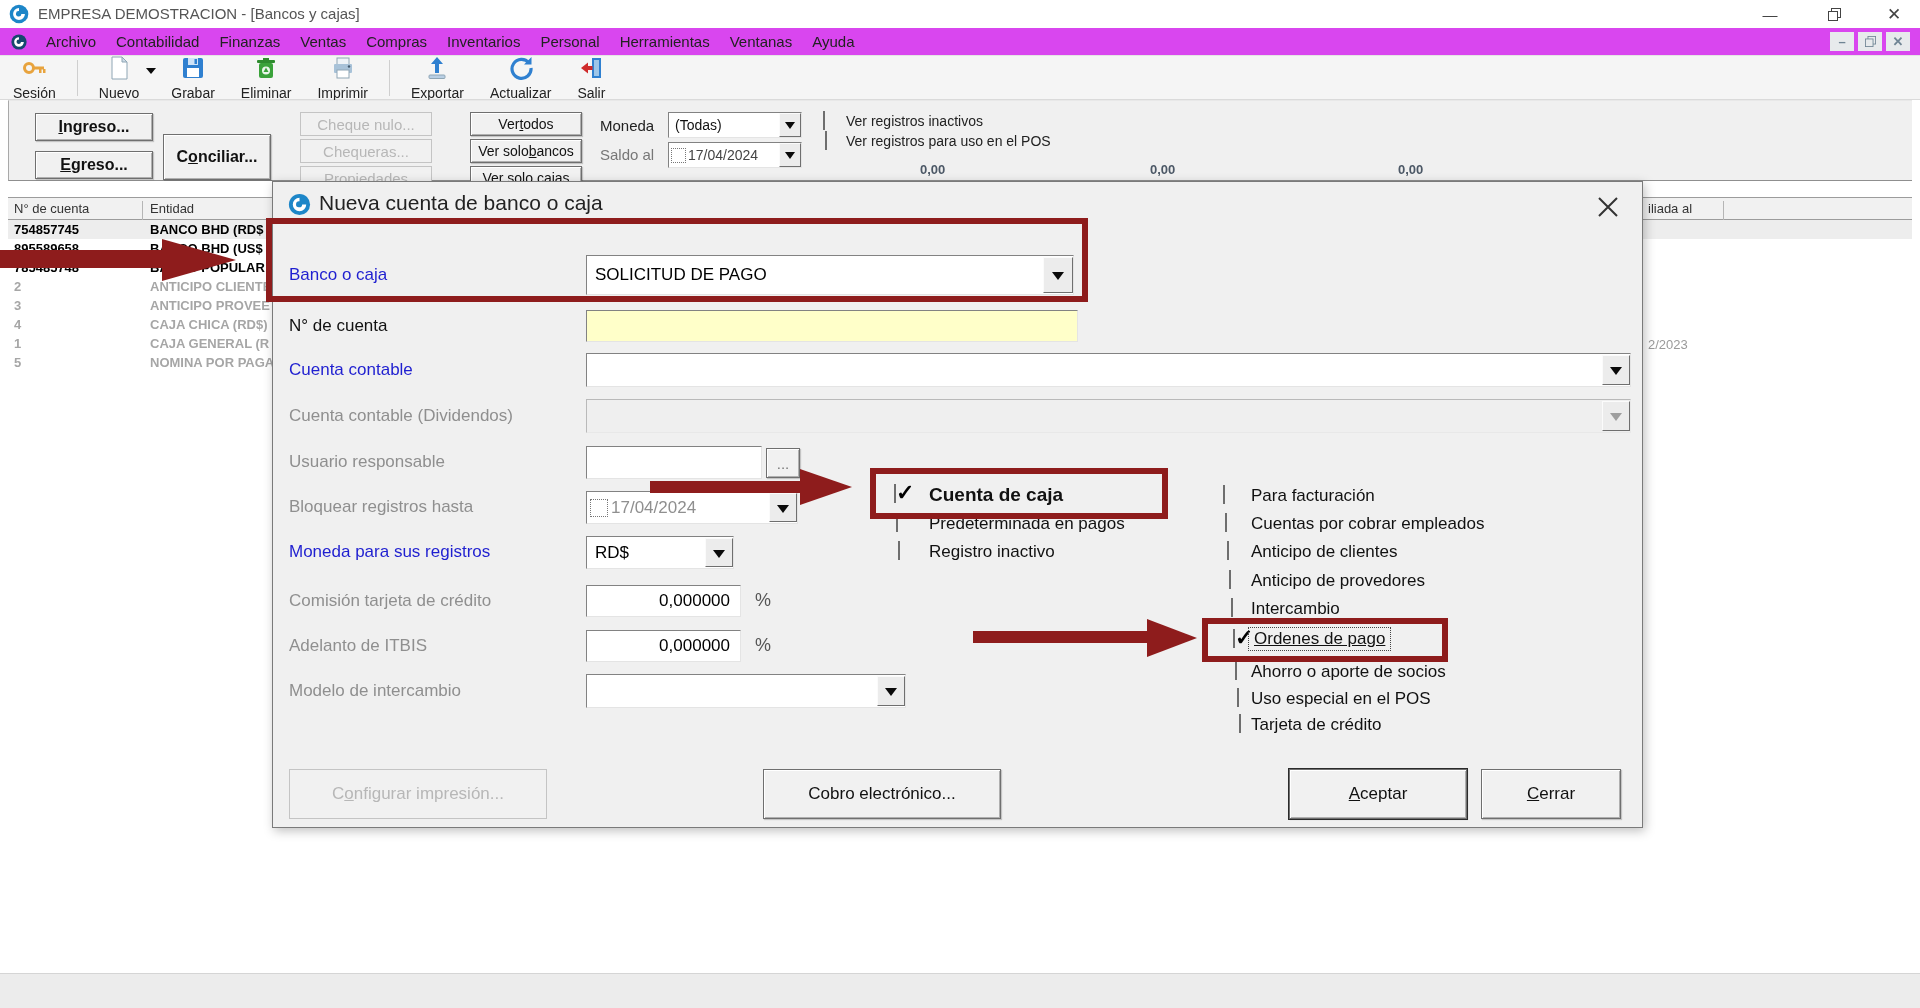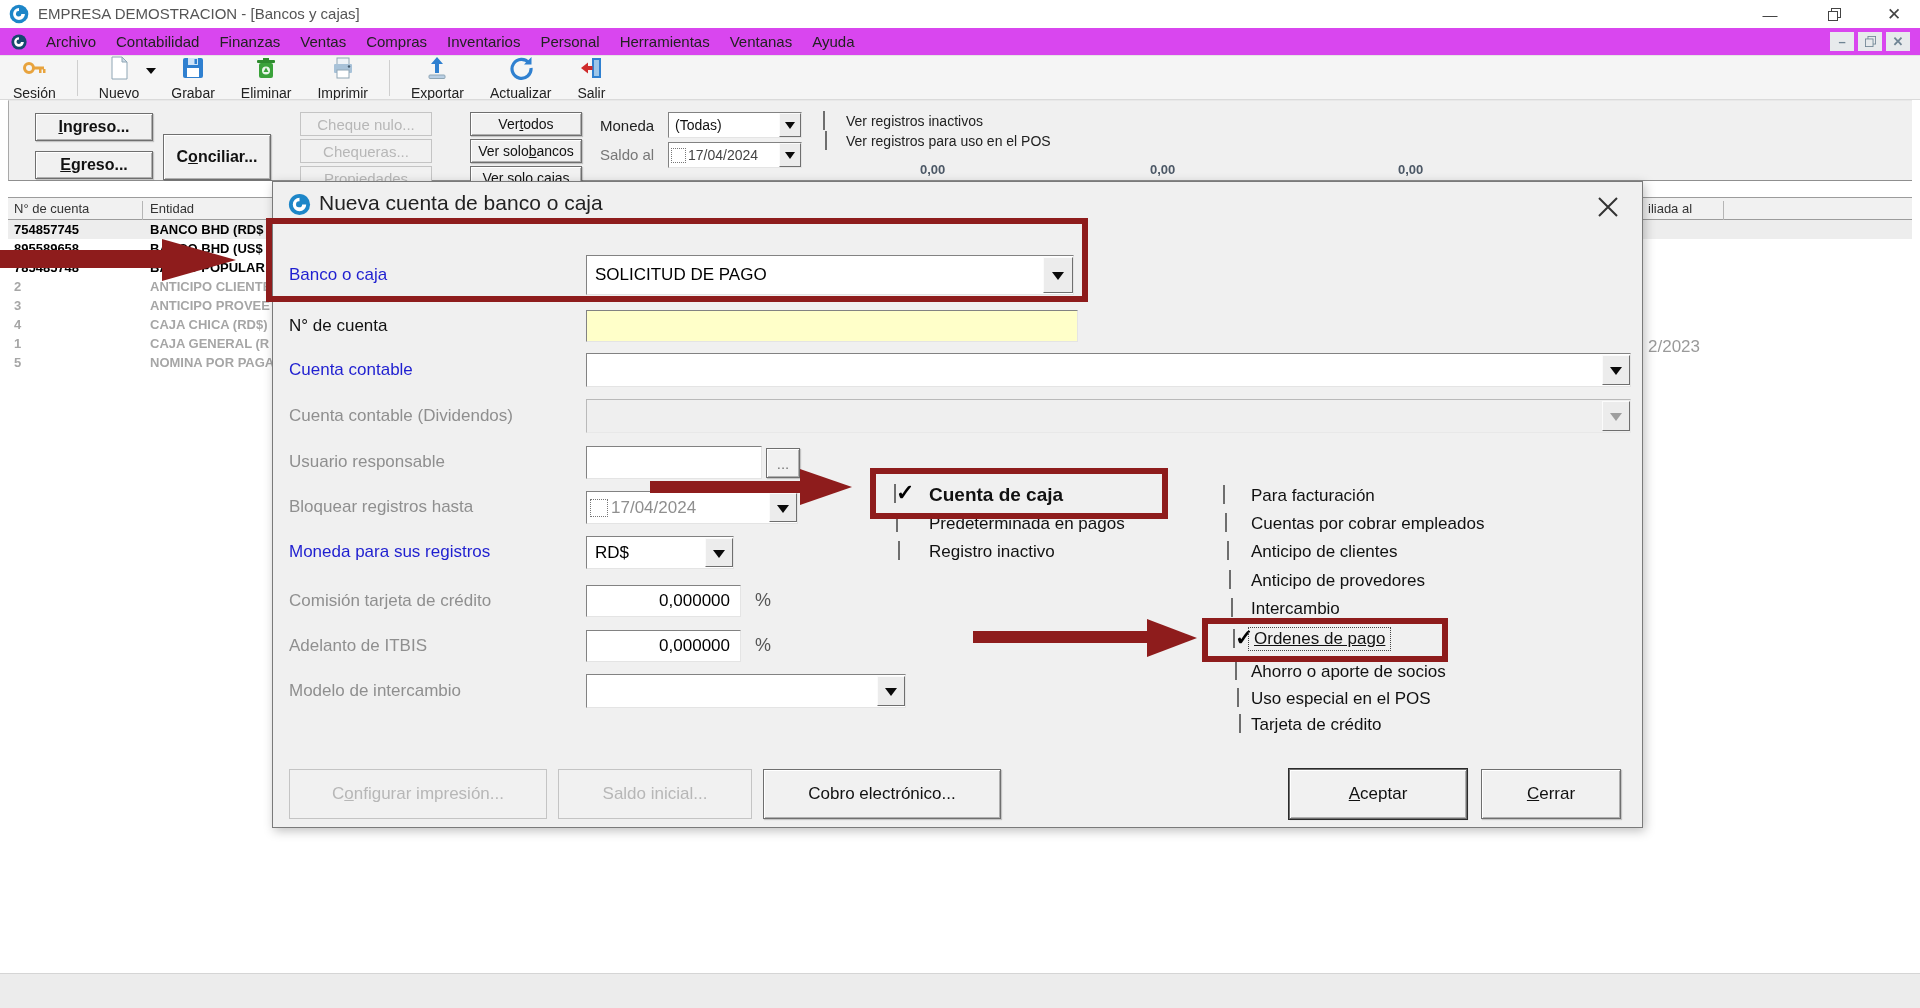--- a/index.html
+++ b/index.html
@@ -303,21 +303,21 @@
       <span class="c2">CAJA CHICA (RD$)</span>
   </div>
   <div class="trow gray" style="top:334px;">
     <span class="c1">1</span>
       <span class="c2">CAJA GENERAL (R</span>
   </div>
   <div class="trow gray" style="top:353px;">
     <span class="c1">5</span>
       <span class="c2">NOMINA POR PAGA</span>
   </div>
-  <span class="abs" style="left:1648px;top:337px;font-size:17px;color:#9a9a9a;">2/2023</span>
+  <span class="abs" style="left:1648px;top:337px;font-size:13px;color:#9a9a9a;">2/2023</span>
 
   <div class="abs bottomstrip"></div>
 
   
   <div class="abs dialog">
     <span class="abs" style="left:14px;top:10px;">
       <svg width="25" height="25" viewBox="0 0 26 26">
           <circle cx="13" cy="13" r="11" fill="#1d86c8"></circle>
           <path d="M13 6 a7 7 0 1 0 7 7 h-4.2 a3.2 3.2 0 1 1 -2.8 -3.4 z" fill="#fff"></path>
         </svg>
@@ -423,21 +423,20 @@
     <span class="abs cklabel focusdot" style="left:975px;top:445px;">Ordenes de pago</span>
     <span class="abs cb lg" style="left:944px;top:480px;"></span>
     <span class="abs cklabel" style="left:978px;top:480px;">Ahorro o aporte de socios</span>
     <span class="abs cb lg" style="left:944px;top:507px;"></span>
     <span class="abs cklabel" style="left:978px;top:507px;">Uso especial en el POS</span>
     <span class="abs cb lg" style="left:944px;top:533px;"></span>
     <span class="abs cklabel" style="left:978px;top:533px;">Tarjeta de crédito</span>
 
     
     <div class="dbtn btn disabled" style="left:16px;top:587px;width:258px;">C<u>o</u>nfigurar impresión...</div>
-    <div class="dbtn btn disabled" style="left:285px;top:587px;width:194px;">Saldo inicial...</div>
     <div class="dbtn btn" style="left:490px;top:587px;width:238px;">Cobro electrónico...</div>
     <div class="dbtn btn default" style="left:1016px;top:587px;width:178px;"><u>A</u>ceptar</div>
     <div class="dbtn btn" style="left:1208px;top:587px;width:140px;"><u>C</u>errar</div>
   </div>
 
   
   <div class="redbox" style="left:266px;top:218px;width:822px;height:84px;"></div>
   <div class="redbox" style="left:870px;top:468px;width:298px;height:51px;"></div>
   <div class="redbox" style="left:1202px;top:618px;width:246px;height:44px;"></div>
 

